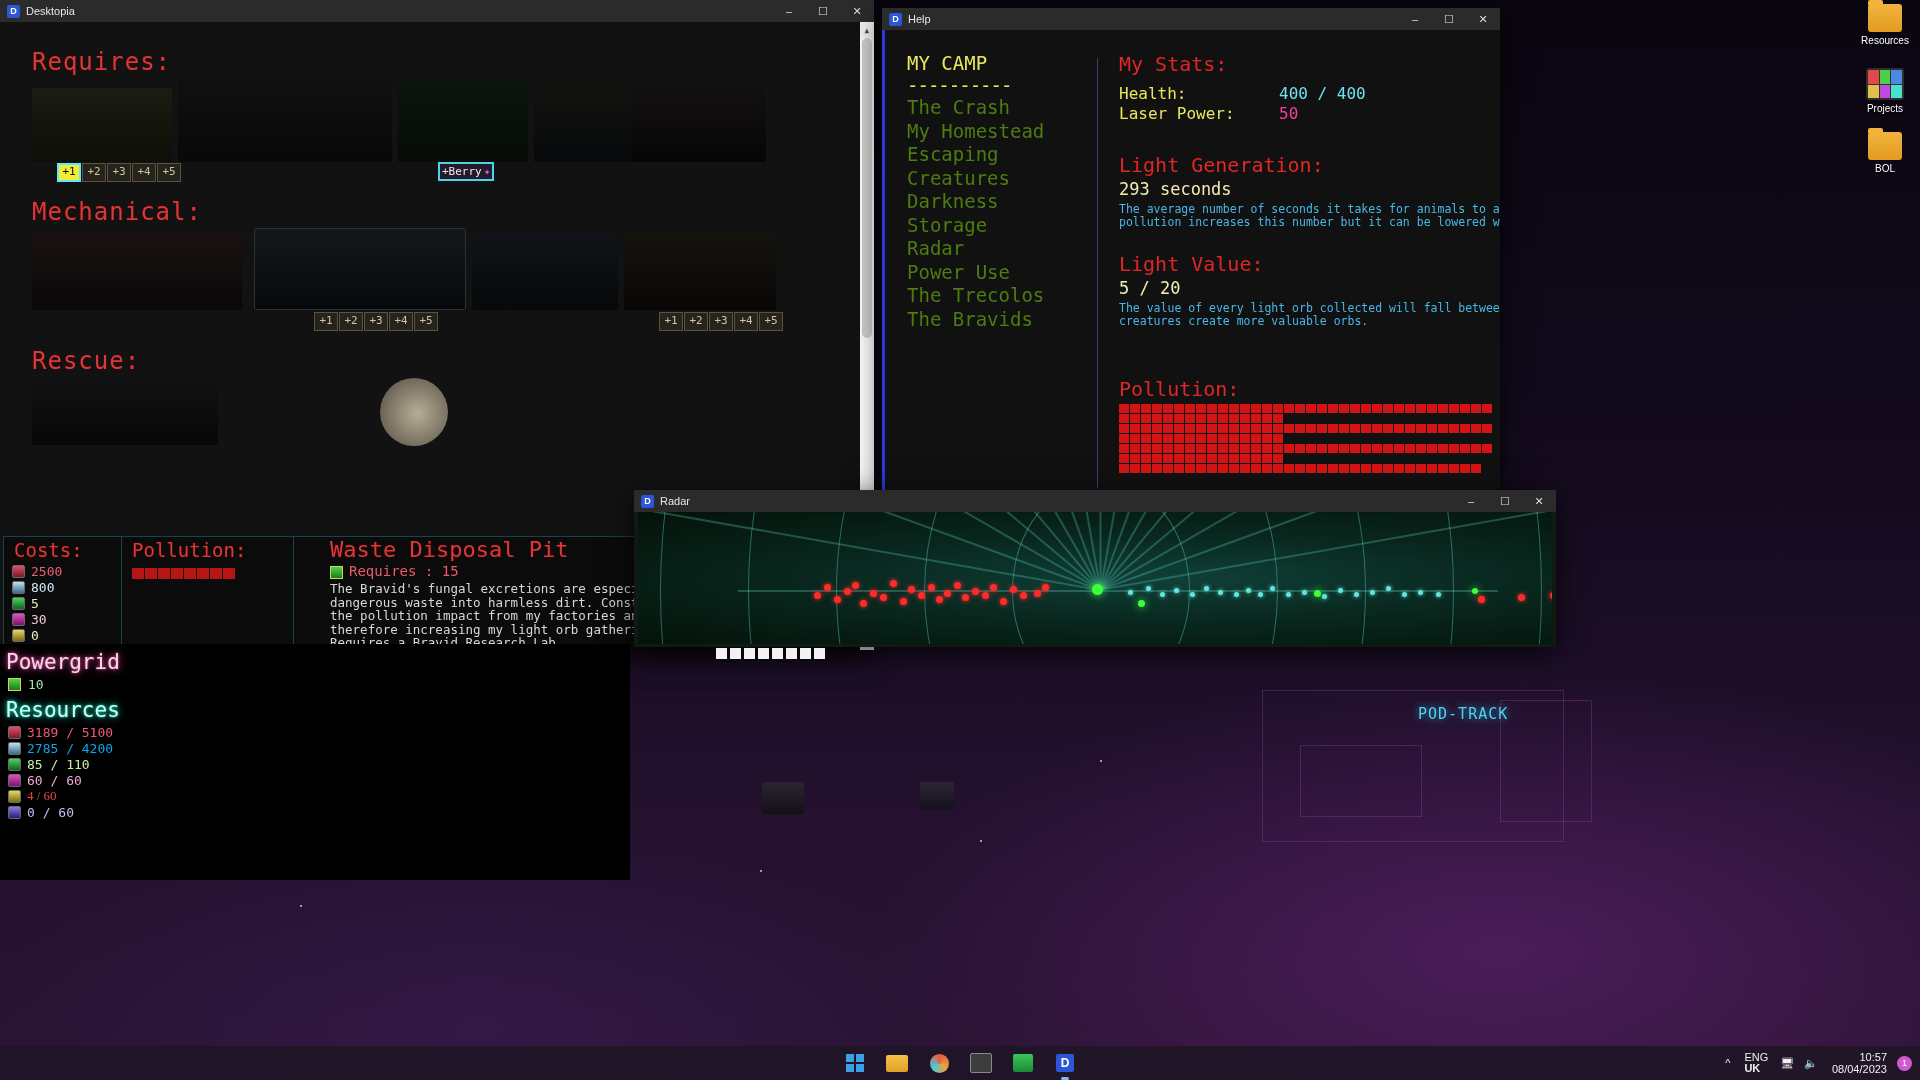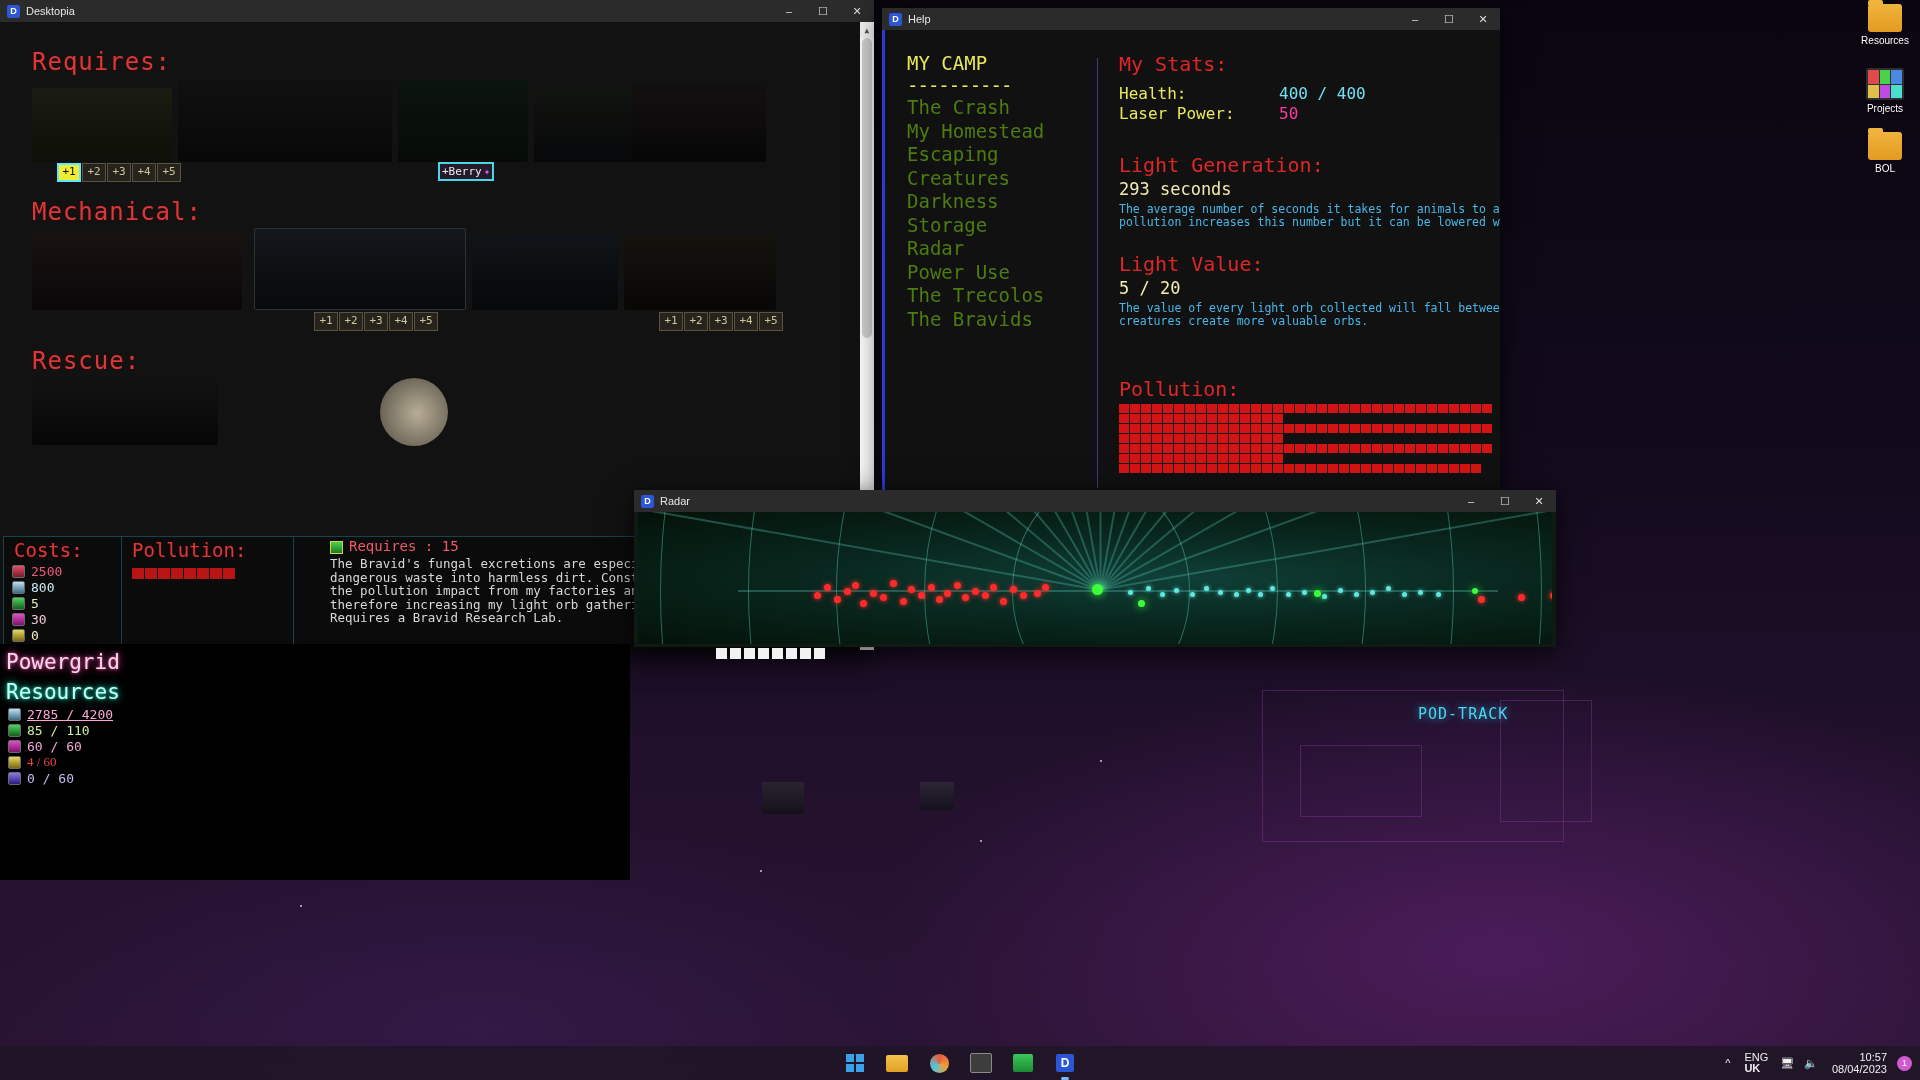--- a/index.html
+++ b/index.html
@@ -252,20 +252,21 @@
           </div>
         </div>
     </div>
 
     <div class="hud" style="left:121px;top:514px;width:172px;height:114px;">
       <div class="hud-h" style="margin:2px 0 3px 10px;">Pollution:</div>
       <div id="pollution-squares" style="margin-left:10px;"><span class="poll-sq"></span><span class="poll-sq"></span><span class="poll-sq"></span><span class="poll-sq"></span><span class="poll-sq"></span><span class="poll-sq"></span><span class="poll-sq"></span><span class="poll-sq"></span></div>
     </div>
 
     <div class="hud" style="left:293px;top:514px;width:580px;height:114px;">
+      <div class="hud-h" style="font-size:22px;margin:0 0 0 36px;">Waste Disposal Pit</div>
       <div style="display:flex;align-items:flex-end;margin:1px 0 3px 36px;">
         <span style="width:13px;height:13px;margin-right:6px;background:linear-gradient(180deg,#4cd44c,#1d7a1d);border:1px solid #d4d44c;box-sizing:border-box;display:inline-block;"></span>
         <span style="color:#ef5a6a;font-size:14px;">Requires : 15</span>
       </div>
       <div id="building-desc" style="margin-left:36px;">
           <div style="color: rgb(216, 216, 216); font-size: 12.5px; line-height: 13.5px; white-space: nowrap;">The Bravid's fungal excretions are especially good at breaking down</div>
           <div style="color: rgb(216, 216, 216); font-size: 12.5px; line-height: 13.5px; white-space: nowrap;">dangerous waste into harmless dirt. Constructing this pit will reduce</div>
           <div style="color: rgb(216, 216, 216); font-size: 12.5px; line-height: 13.5px; white-space: nowrap;">the pollution impact from my factories and research buildings,</div>
           <div style="color: rgb(216, 216, 216); font-size: 12.5px; line-height: 13.5px; white-space: nowrap;">therefore increasing my light orb gathering speed.</div>
           <div style="color: rgb(216, 216, 216); font-size: 12.5px; line-height: 13.5px; white-space: nowrap;">Requires a Bravid Research Lab.</div>
@@ -274,25 +275,33 @@
   </div>
 
   <div id="game-scroll">
     <div class="arr">▲</div>
     <div id="game-thumb"></div>
   </div>
 </div>
 
 <div id="powergrid-panel">
   <div class="pg-h" style="margin:6px 0 0 6px;">Powergrid</div>
+  <div style="display:flex;align-items:center;margin:3px 0 0 8px;">
+    <span style="width:13px;height:13px;margin-right:7px;background:linear-gradient(180deg,#4cd44c,#1d7a1d);border:1px solid #d4d44c;box-sizing:border-box;display:inline-block;"></span>
+    <span style="color:#9fe89f;font-size:13px;">10</span>
+  </div>
   <div class="rs-h" style="margin:6px 0 2px 6px;">Resources</div>
   <div id="resources-list" style="margin-left:8px;">
       <div class="res-line">
+        <span class="res-ico" style="background: linear-gradient(rgb(224, 80, 106), rgb(122, 24, 40));"></span>
+        <span class="res-val" style="color: rgb(239, 90, 122);">3189 / 5100</span>
+      </div>
+      <div class="res-line">
         <span class="res-ico" style="background: linear-gradient(rgb(191, 224, 240), rgb(58, 106, 134));"></span>
-        <span class="res-val" style="color: #f9a8d4; text-decoration: underline;">2785 / 4200</span>
+        <span class="res-val" style="color: #0ea5e9;">2785 / 4200</span>
       </div>
       <div class="res-line">
         <span class="res-ico" style="background: linear-gradient(rgb(76, 212, 92), rgb(20, 96, 32));"></span>
         <span class="res-val" style="color: rgb(201, 240, 160);">85 / 110</span>
       </div>
       <div class="res-line">
         <span class="res-ico" style="background: linear-gradient(rgb(224, 80, 200), rgb(122, 20, 104));"></span>
         <span class="res-val" style="color: rgb(240, 168, 216);">60 / 60</span>
       </div>
       <div class="res-line">

